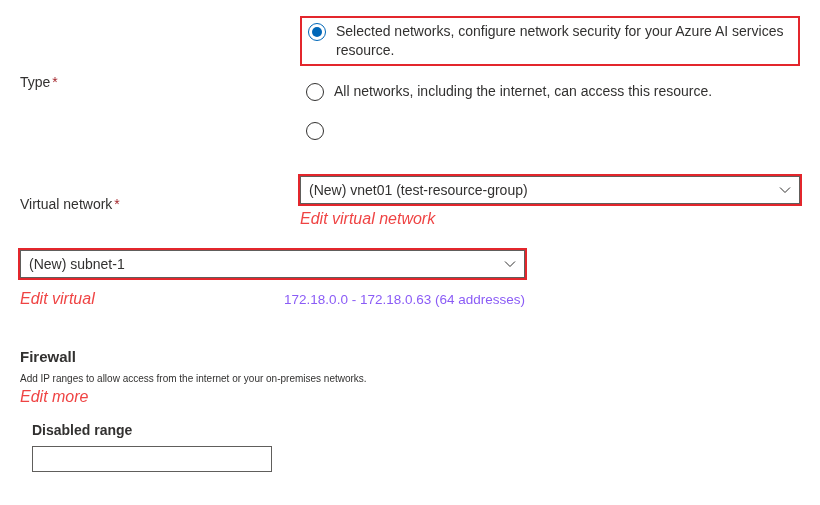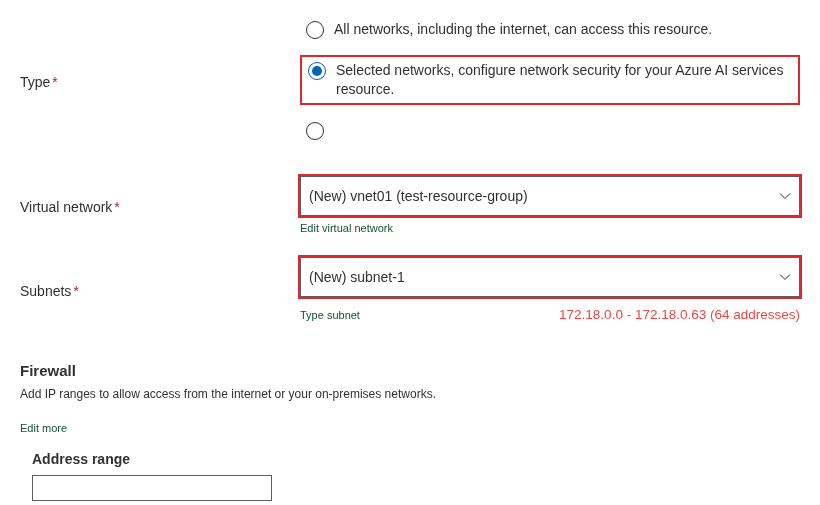--- a/index.html
+++ b/index.html
@@ -64,61 +64,62 @@
       border-radius: 50%;
       background: #0067b8;
       top: 3px;
       left: 3px;
     }
     .radio-text {
       line-height: 1.35;
     }
     .select-box {
       border: 1px solid #605e5c;
-      height: 40px;
+      height: 28px;
       display: flex;
       align-items: center;
       justify-content: space-between;
       padding: 0 8px;
       cursor: pointer;
       background: #fff;
     }
     .highlighted-box {
       outline: 2px solid #e3262c;
       outline-offset: 0;
     }
     .chevron {
       width: 12px;
       height: 12px;
     }
     .link {
-      color: #14532d;
-      font-size: 11px;
+      color: #ef4444;
+      font-size: 16px;
       cursor: pointer;
       margin-top: 6px;
       display: inline-block;
+      font-style: italic;
     }
     .below-row {
       display: flex;
       justify-content: space-between;
       align-items: baseline;
       margin-top: 6px;
     }
     .info-small {
-      color: #ef4444;
+      color: #8b5cf6;
       font-size: 13.5px;
     }
     h3.firewall {
       font-size: 15px;
       font-weight: 700;
       margin: 40px 0 8px 0;
     }
     .firewall-desc {
-      font-size: 12px;
-      margin-bottom: 18px;
+      font-size: 10px;
+      margin-bottom: 2px;
     }
     .addr-label {
       font-weight: 600;
       font-size: 14px;
       margin: 16px 0 8px 12px;
     }
     .addr-input {
       width: 240px;
       height: 26px;
       border: 1px solid #605e5c;
@@ -136,30 +137,30 @@
 
 
 
 
 <div class="form-row">
   <div class="label-cell">
     <span>Type</span><span class="required">*</span>
   </div>
   <div class="value-cell">
     <div class="radio-group">
-      <div class="radio-option">
-        <div class="radio-circle"></div>
-        <div class="radio-text">All networks, including the internet, can access this resource.</div>
-      </div>
       <div class="radio-option highlighted">
         <div class="radio-circle selected"></div>
         <div class="radio-text">Selected networks, configure network security for your Azure AI services resource.</div>
       </div>
       <div class="radio-option">
         <div class="radio-circle"></div>
+        <div class="radio-text">All networks, including the internet, can access this resource.</div>
+      </div>
+      <div class="radio-option">
+        <div class="radio-circle"></div>
       </div>
     </div>
   </div>
 </div>
 
 <div class="section-spacer"></div>
 
 
 <div class="form-row">
   <div class="label-cell">
@@ -173,39 +174,36 @@
         </svg>
     </div>
     <span class="link">Edit virtual network</span>
   </div>
 </div>
 
 <div style="height:14px"></div>
 
 
 <div class="form-row">
-  <div class="label-cell">
-    <span>Subnets</span><span class="required">*</span>
-  </div>
   <div class="value-cell">
     <div class="select-box highlighted-box">
       <span>(New) subnet-1</span>
       <svg class="chevron" viewBox="0 0 12 12">
           <path d="M1 3.5 L6 8.5 L11 3.5" stroke="#323130" stroke-width="1" fill="none"></path>
         </svg>
     </div>
     <div class="below-row">
-      <span class="link">Type subnet</span>
+      <span class="link">Edit virtual</span>
       <span class="info-small">172.18.0.0 - 172.18.0.63 (64 addresses)</span>
     </div>
   </div>
 </div>
 
 
 <h3 class="firewall">Firewall</h3>
 <div class="firewall-desc">Add IP ranges to allow access from the internet or your on-premises networks.</div>
 <span class="link" style="margin-top:2px">Edit more</span>
 
-<div class="addr-label">Address range</div>
+<div class="addr-label">Disabled range</div>
 <input type="text" class="addr-input" style="">
 
 
 
 
 </body></html>

